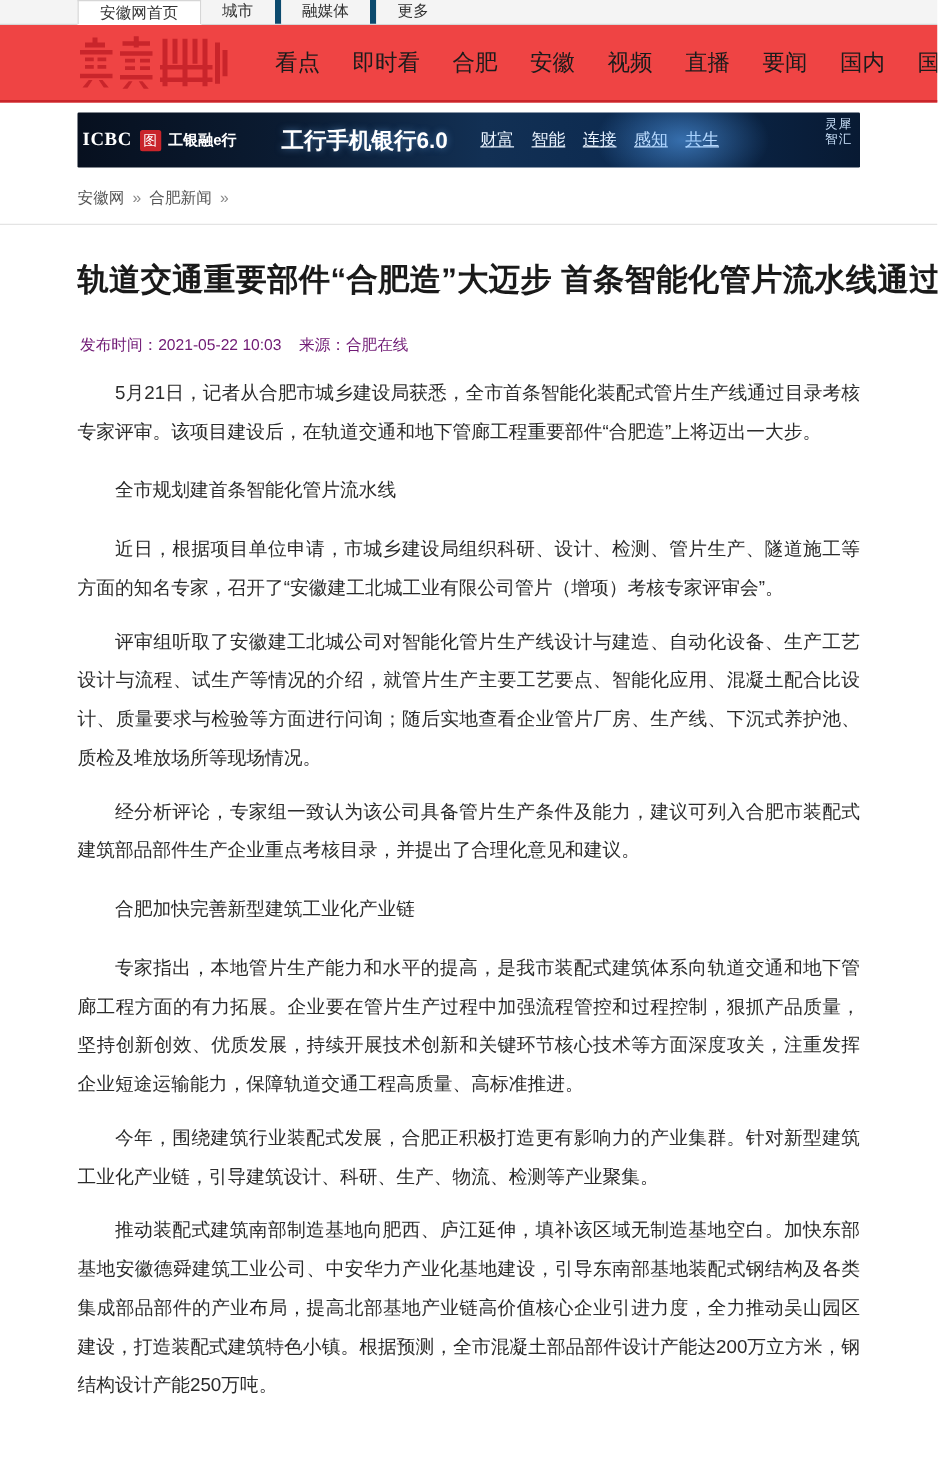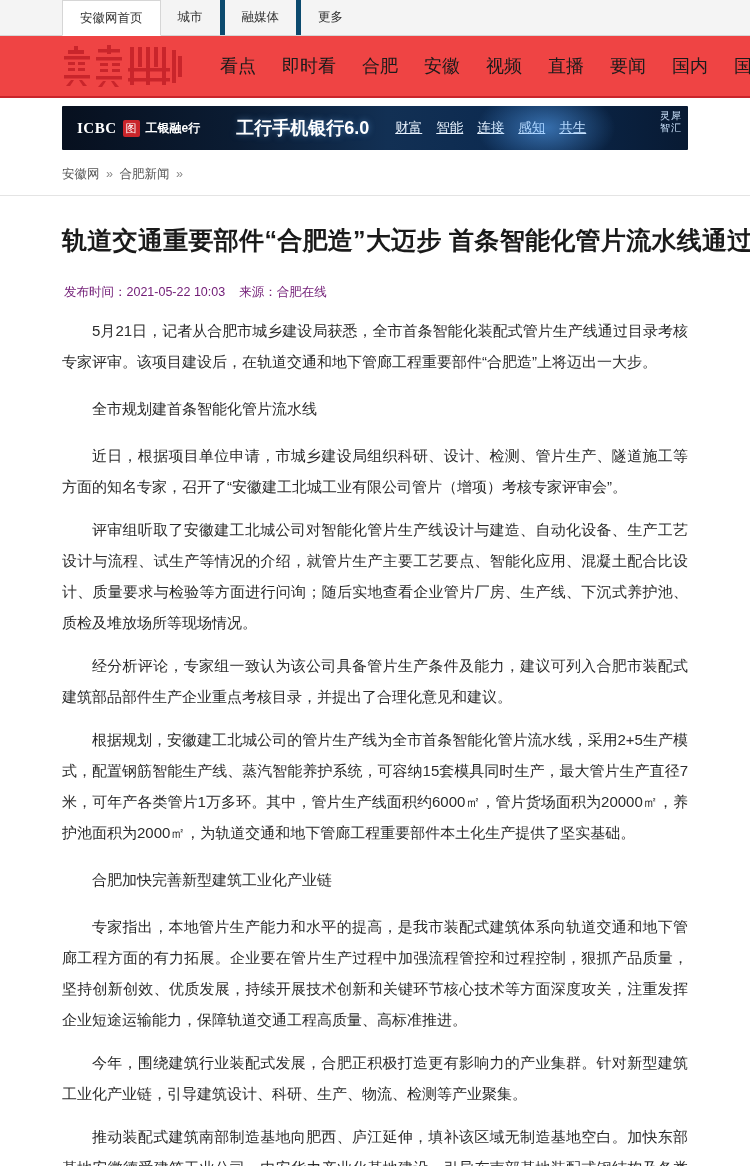--- a/index.html
+++ b/index.html
@@ -5,21 +5,21 @@
   * { box-sizing: border-box; }
   html, body {
     margin: 0; padding: 0;
     background: #ffffff;
     font-family: "Liberation Sans", "DejaVu Sans", sans-serif;
   }
   body { width: 750px; }
 
   
   .topbar {
-    height: 36px;
+    height: 20px;
     background: #f4f4f4;
     border-bottom: 1px solid #d6d6d6;
     display: flex;
     align-items: stretch;
     padding-left: 62px;
   }
   .topbar .tab {
     display: flex;
     align-items: center;
     padding: 0 17px;
@@ -88,21 +88,21 @@
   .banner:after {
     content: "";
     position: absolute;
     right: 72px; top: -18px;
     width: 140px; height: 80px;
     background: radial-gradient(ellipse at center, rgba(90,170,255,.55) 0%, rgba(20,60,120,0) 70%);
     pointer-events: none;
   }
   .bank-mark {
     display: flex; align-items: center;
-    margin-left: 15px;
+    margin-left: 4px;
   }
   .icbc {
     color: #ffffff;
     font-size: 15px;
     font-weight: bold;
     letter-spacing: .5px;
     font-family: "Liberation Serif", serif;
   }
   .icbc-badge {
     width: 17px; height: 17px;
@@ -292,20 +292,19 @@
   <div class="meta">
     <span>发布时间：2021-05-22 10:03</span>
     <span>来源：合肥在线</span>
   </div>
   <div class="body">
     <p>5月21日，记者从合肥市城乡建设局获悉，全市首条智能化装配式管片生产线通过目录考核专家评审。该项目建设后，在轨道交通和地下管廊工程重要部件“合肥造”上将迈出一大步。</p>
     <p class="subhead">全市规划建首条智能化管片流水线</p>
     <p>近日，根据项目单位申请，市城乡建设局组织科研、设计、检测、管片生产、隧道施工等方面的知名专家，召开了“安徽建工北城工业有限公司管片（增项）考核专家评审会”。</p>
     <p>评审组听取了安徽建工北城公司对智能化管片生产线设计与建造、自动化设备、生产工艺设计与流程、试生产等情况的介绍，就管片生产主要工艺要点、智能化应用、混凝土配合比设计、质量要求与检验等方面进行问询；随后实地查看企业管片厂房、生产线、下沉式养护池、质检及堆放场所等现场情况。</p>
     <p>经分析评论，专家组一致认为该公司具备管片生产条件及能力，建议可列入合肥市装配式建筑部品部件生产企业重点考核目录，并提出了合理化意见和建议。</p>
-    <p>根据规划，安徽建工北城公司的管片生产线为全市首条智能化管片流水线，采用2+5生产模式，配置钢筋智能生产线、蒸汽智能养护系统，可容纳15套模具同时生产，最大管片生产直径7米，可年产各类管片1万多环。其中，管片生产线面积约6000㎡，管片货场面积为20000㎡，养护池面积为2000㎡，为轨道交通和地下管廊工程重要部件本土化生产提供了坚实基础。</p>
     <p class="subhead">合肥加快完善新型建筑工业化产业链</p>
     <p>专家指出，本地管片生产能力和水平的提高，是我市装配式建筑体系向轨道交通和地下管廊工程方面的有力拓展。企业要在管片生产过程中加强流程管控和过程控制，狠抓产品质量，坚持创新创效、优质发展，持续开展技术创新和关键环节核心技术等方面深度攻关，注重发挥企业短途运输能力，保障轨道交通工程高质量、高标准推进。</p>
     <p>今年，围绕建筑行业装配式发展，合肥正积极打造更有影响力的产业集群。针对新型建筑工业化产业链，引导建筑设计、科研、生产、物流、检测等产业聚集。</p>
     <p>推动装配式建筑南部制造基地向肥西、庐江延伸，填补该区域无制造基地空白。加快东部基地安徽德舜建筑工业公司、中安华力产业化基地建设，引导东南部基地装配式钢结构及各类集成部品部件的产业布局，提高北部基地产业链高价值核心企业引进力度，全力推动吴山园区建设，打造装配式建筑特色小镇。根据预测，全市混凝土部品部件设计产能达200万立方米，钢结构设计产能250万吨。</p>
 
   </div>
 </div>
 
 </body></html>

